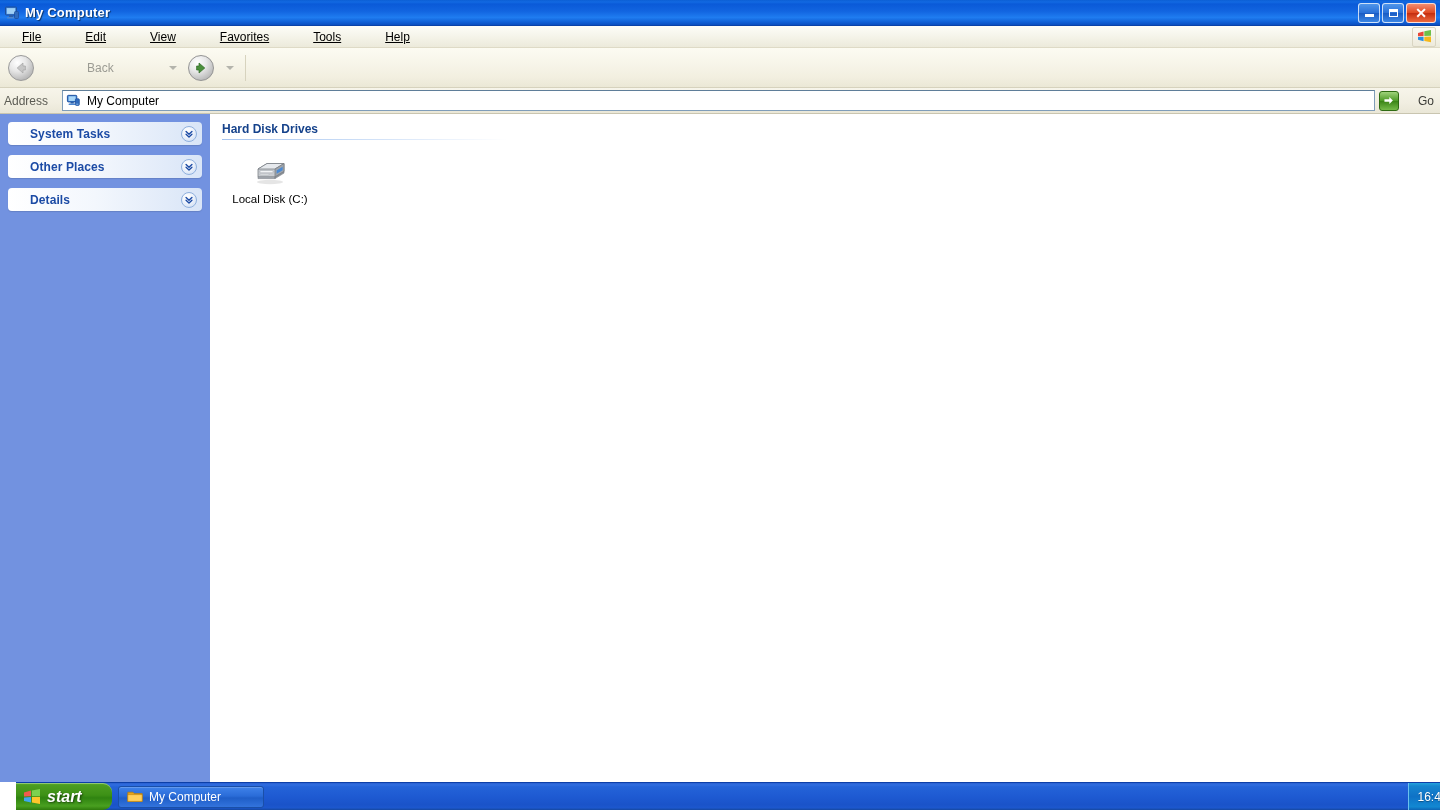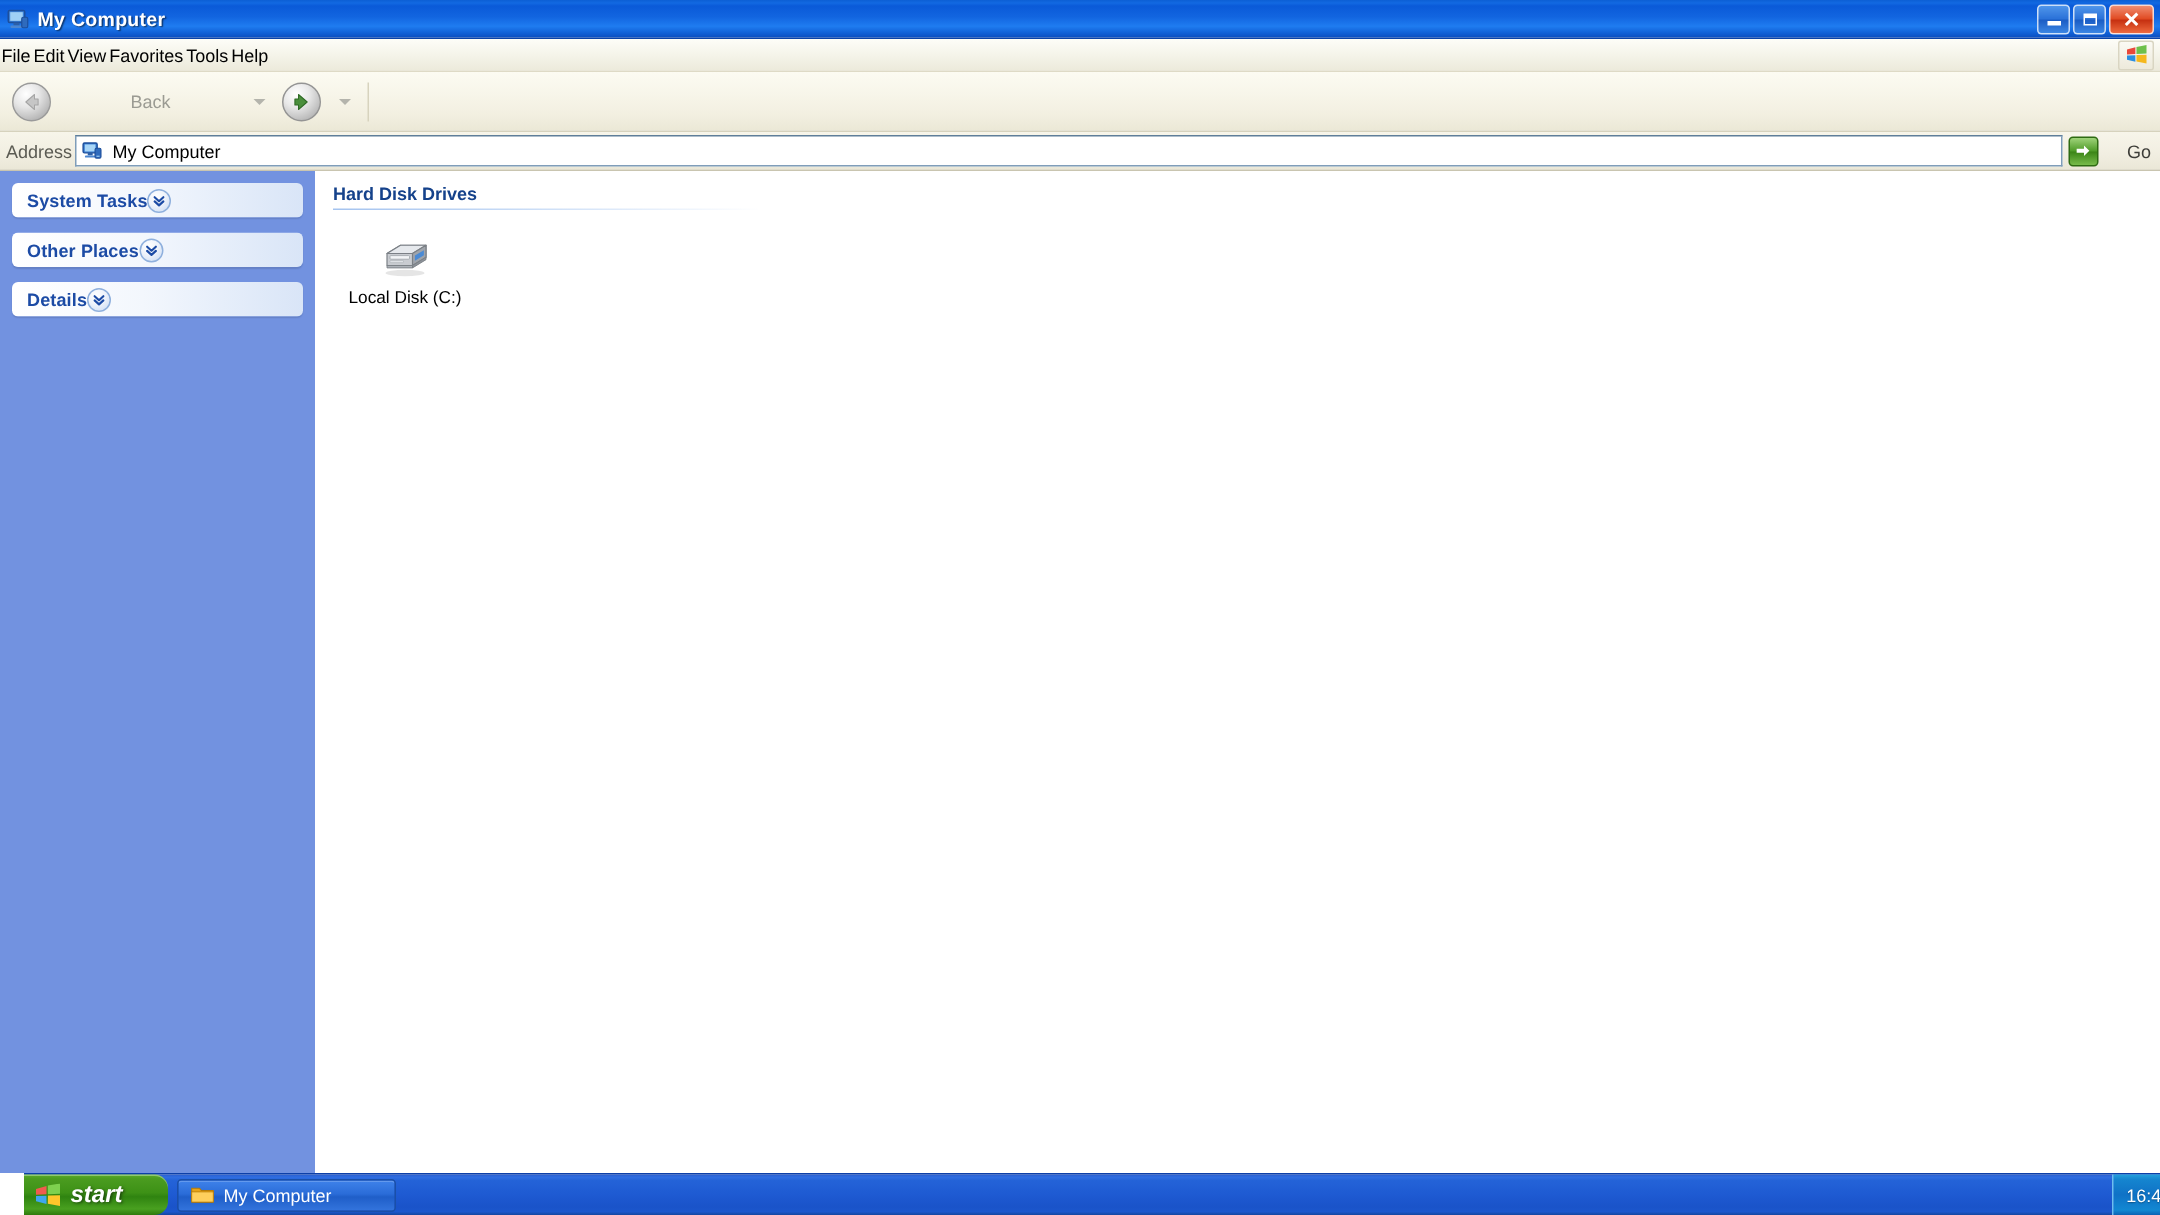--- a/index.html
+++ b/index.html
@@ -47,21 +47,21 @@
   .glyph-close { color:#fff; font-size:14px; font-weight:bold; line-height:1; font-family:"Liberation Sans",sans-serif; }
 
   
   .menubar {
     position:absolute; left:0; top:26px; width:1440px; height:22px;
     background:linear-gradient(to bottom,#fdfdf8 0%,#f4f3e8 55%,#eceadb 100%);
     display:flex; align-items:center;
     border-bottom:1px solid #dedac6;
   }
   .menu-item {
-    padding:2px 1px; font-size:12px; color:#000; cursor:default; line-height:16px;
+    padding:2px 22px; font-size:12px; color:#000; cursor:default; line-height:16px;text-decoration:underline;
   }
   .menubar-spacer { flex:1; }
   .winflag-badge {
     width:24px; height:20px; margin-right:4px;
     display:flex; align-items:center; justify-content:center;
     background:linear-gradient(to bottom,#fbfaf4,#edeadb);
     border:1px solid #d9d5c2; border-radius:2px;
   }
 
   
@@ -95,21 +95,21 @@
   .drop-caret.dim { border-top-color:#b4b4ac; }
   .tb-sep-v { width:1px; height:26px; background:#d7d3be; margin:0 2px; }
 
   
   .addressbar {
     position:absolute; left:0; top:88px; width:1440px; height:26px;
     background:linear-gradient(to bottom,#f7f5ea 0%,#f1eee1 60%,#eae7d7 100%);
     display:flex; align-items:center;
     border-bottom:1px solid #c9c5b0;
   }
-  .addr-label { font-size:12px; color:#5b5b53; margin:0 2px 0 4px; flex:none; }
+  .addr-label { font-size:12px; color:#5b5b53; margin:0 14px 0 4px; flex:none; }
   .addr-input {
     flex:1; height:21px; background:#ffffff;
     border:1px solid #7f9db9; border-top-color:#5f7e99;
     display:flex; align-items:center; padding:0 3px;
     margin-right:4px;
   }
   .addr-icon { width:16px; height:16px; margin-right:5px; position:relative; flex:none; }
   .addr-text { font-size:12px; color:#000; }
   .go-wrap { display:flex; align-items:center; margin-right:6px; flex:none; }
   .go-btn {
@@ -133,22 +133,22 @@
   }
   .pane {
     width:194px; margin:0 auto 10px auto;
     border-radius:4px;
     overflow:hidden;
     box-shadow:0 1px 1px rgba(0,0,0,0.12);
   }
   .pane-header {
     height:23px;
     background:linear-gradient(to right,#ffffff 0%,#f3f7fd 45%,#d9e5f7 100%);
-    display:flex; align-items:center; justify-content:flex-start;
-    padding:0 5px 0 10px;
+    display:flex; align-items:center; justify-content:space-between;
+    padding:0 5px 0 22px;
     cursor:default;
   }
   .pane-title {
     font-size:12px; font-weight:bold; color:#1c4ba5; letter-spacing:0.1px;
   }
   .chev-btn {
     width:16px; height:16px; border-radius:50%;
     background:radial-gradient(circle at 38% 30%, #ffffff 0%, #eef3fb 45%, #c8d9f2 100%);
     border:1px solid #8fb0dd;
     display:flex; align-items:center; justify-content:center;

